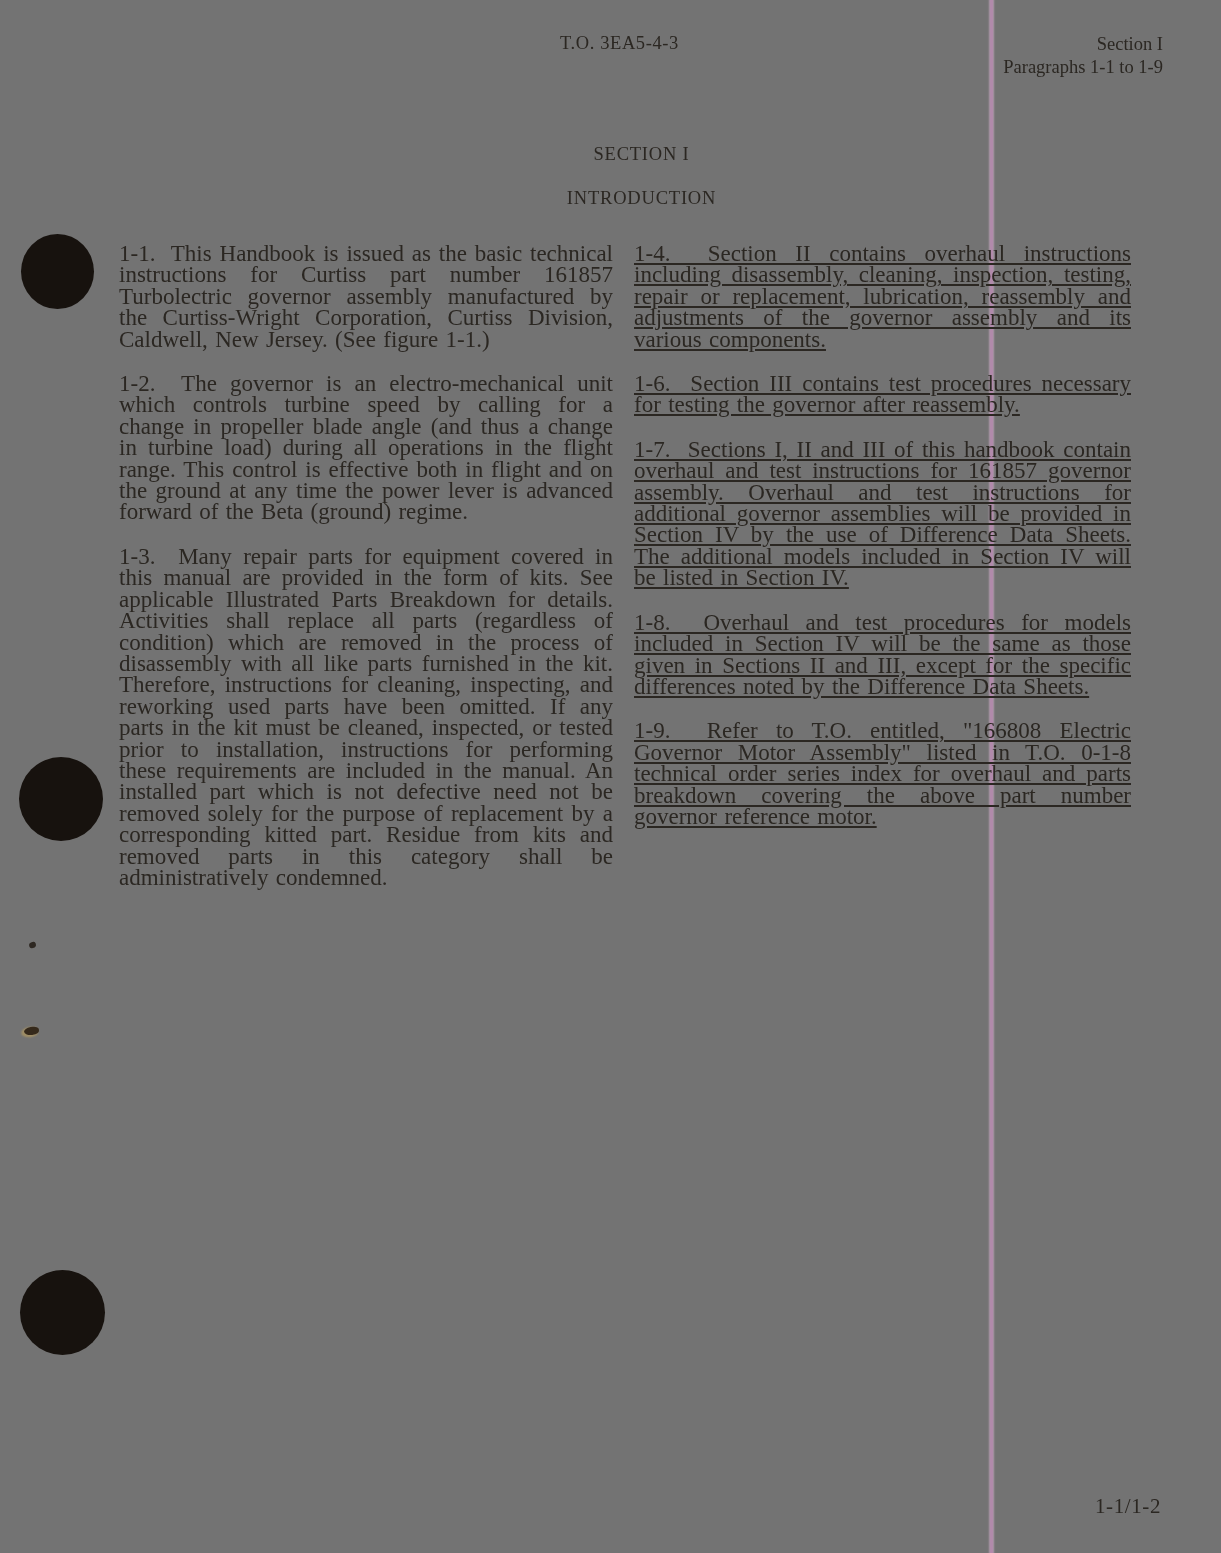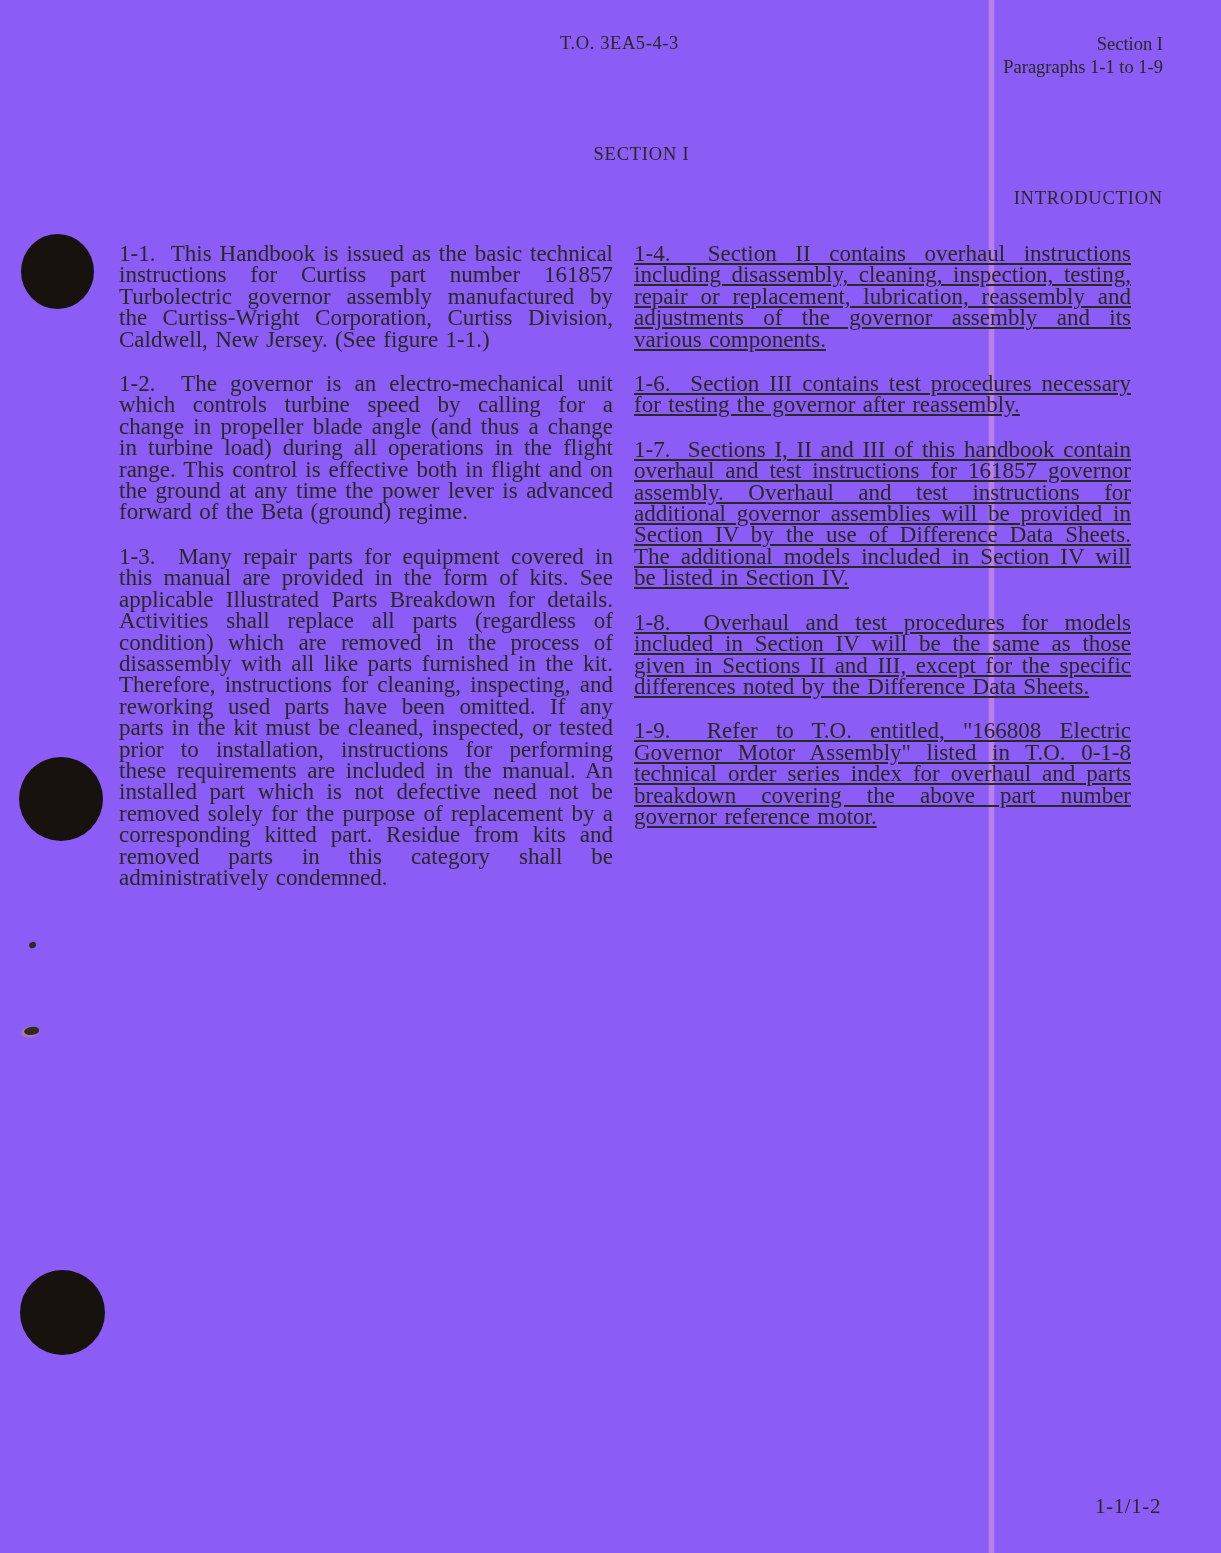--- a/index.html
+++ b/index.html
@@ -5,21 +5,21 @@
   html, body {
     margin: 0;
     padding: 0;
     background: #e8e8e8;
   }
   .page {
     position: relative;
     width: 1221px;
     height: 1553px;
     margin: 0 auto;
-    background: #8b5cf6;
+    background: #737373;
     overflow: hidden;
     font-family: "Liberation Serif", "DejaVu Serif", serif;
     color: #2b2722;
   }
   
   .fold-line {
     position: absolute;
     left: 990px;
     top: 0;
     width: 3px;
@@ -73,21 +73,21 @@
     white-space: nowrap;
   }
   
   .title-block {
     position: absolute;
     left: 120px;
     width: 1043px;
     text-align: center;
   }
   .title-section { top: 144px; }
-  .title-intro   { top: 188px; text-align: right; }
+  .title-intro   { top: 188px; }
   .title-block span {
     font-size: 18.5px;
     letter-spacing: 0.8px;
   }
   
   .col {
     position: absolute;
     top: 243px;
     font-size: 23px;
     line-height: 21.4px;

